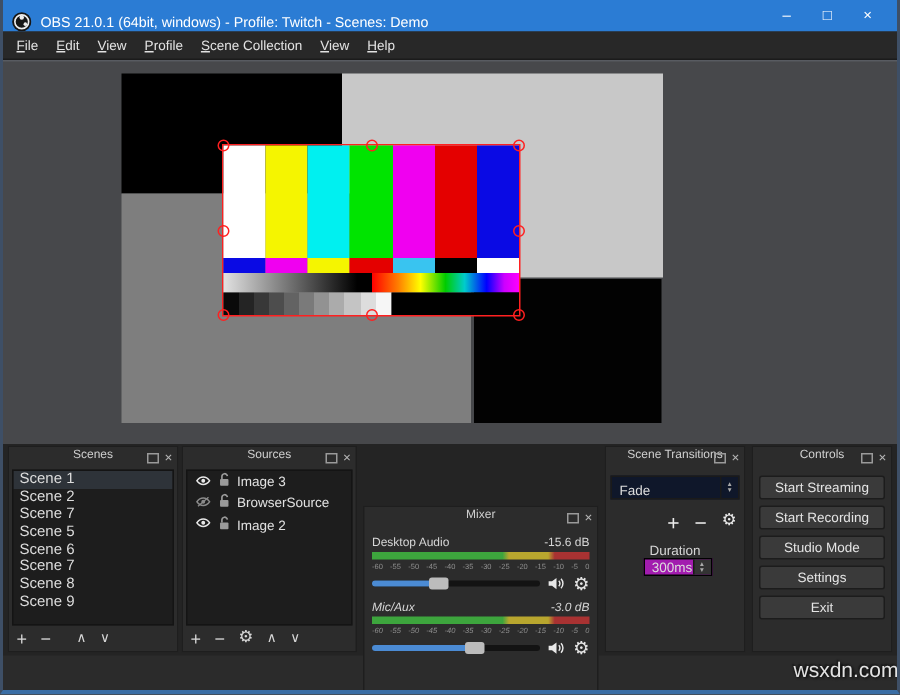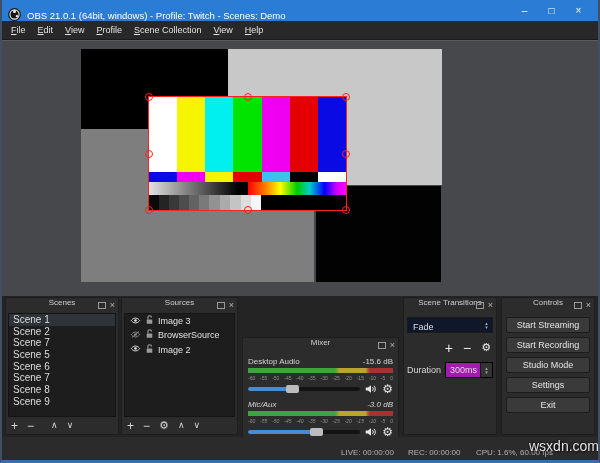--- a/index.html
+++ b/index.html
@@ -70,21 +70,21 @@
   .slider-handle{position:absolute;top:-2px;width:13px;height:8px;background:#bcbcbc;border-radius:2px;}
   .mix-icon{color:#e8e8e8;display:flex;align-items:center;}
   .gear-glyph{font-size:12px;color:#e6e6e6;line-height:1;}
   .ch2{margin-top:6px;font-style:italic;}
   
   .trans-body{padding:4px 3px 0;font-size:9px;}
   .combo{height:14px;background:#0f172a;border:1px solid #1a1a1a;display:flex;align-items:flex-end;color:#ddd;padding-left:5px;box-sizing:content-box;}
   .combo-arrows{margin-left:auto;width:11px;align-self:stretch;border-left:1px solid #1a1a1a;display:flex;flex-direction:column;align-items:center;justify-content:center;font-size:5px;color:#aaa;line-height:4px;}
   .trans-btns{display:flex;justify-content:flex-end;align-items:center;margin-top:7px;padding-right:2px;font-size:14px;color:#ececec;height:15px;}
   .trans-btns .tb{margin:0 0 0 10px;}
-  .duration-row{display:flex;align-items:center;margin-top:7px;color:#d6d6d6;}
+  .duration-row{display:flex;align-items:center;margin-top:7px;color:#d6d6d6;flex-direction:column;}
   .spinbox{margin-left:4px;flex:1;height:14px;background:#a21caf;border:1px solid #000;display:flex;align-items:center;color:#ddd;padding-left:4px;}
   .spin-arrows{margin-left:auto;width:11px;align-self:stretch;background:#333;border-left:1px solid #1a1a1a;display:flex;flex-direction:column;align-items:center;justify-content:center;font-size:5px;color:#aaa;line-height:4px;}
   
   .controls-body{padding:4px 4px 0;display:flex;flex-direction:column;gap:4.5px;}
   .ctrl-btn{height:13.5px;background:#3a3a3a;border:1px solid #1c1c1c;border-radius:2px;color:#e4e4e4;font-size:9px;display:flex;align-items:center;justify-content:center;}
   
   .statusbar{position:relative;height:23px;background:#2b2b2b;font-size:8px;color:#b4b4b4;}
   .sb{position:absolute;top:11px;white-space:nowrap;}
   .sb-live{left:339px;} .sb-rec{left:406px;} .sb-cpu{left:474px;}
   .watermark{position:absolute;left:527px;top:438px;font-size:14px;color:#e3e3e3;z-index:40;
@@ -389,20 +389,15 @@
       <div class="controls-body">
         <div class="ctrl-btn">Start Streaming</div>
         <div class="ctrl-btn">Start Recording</div>
         <div class="ctrl-btn">Studio Mode</div>
         <div class="ctrl-btn">Settings</div>
         <div class="ctrl-btn">Exit</div>
       </div>
     </div>
   </div>
 
-  <div class="statusbar">
-    <span class="sb sb-live">LIVE: 00:00:00</span>
-    <span class="sb sb-rec">REC: 00:00:00</span>
-    <span class="sb sb-cpu">CPU: 1.6%, 60.00 fps</span>
-  </div>
 
   <span class="watermark">wsxdn.com</span>
 </div>
 
 </body></html>

